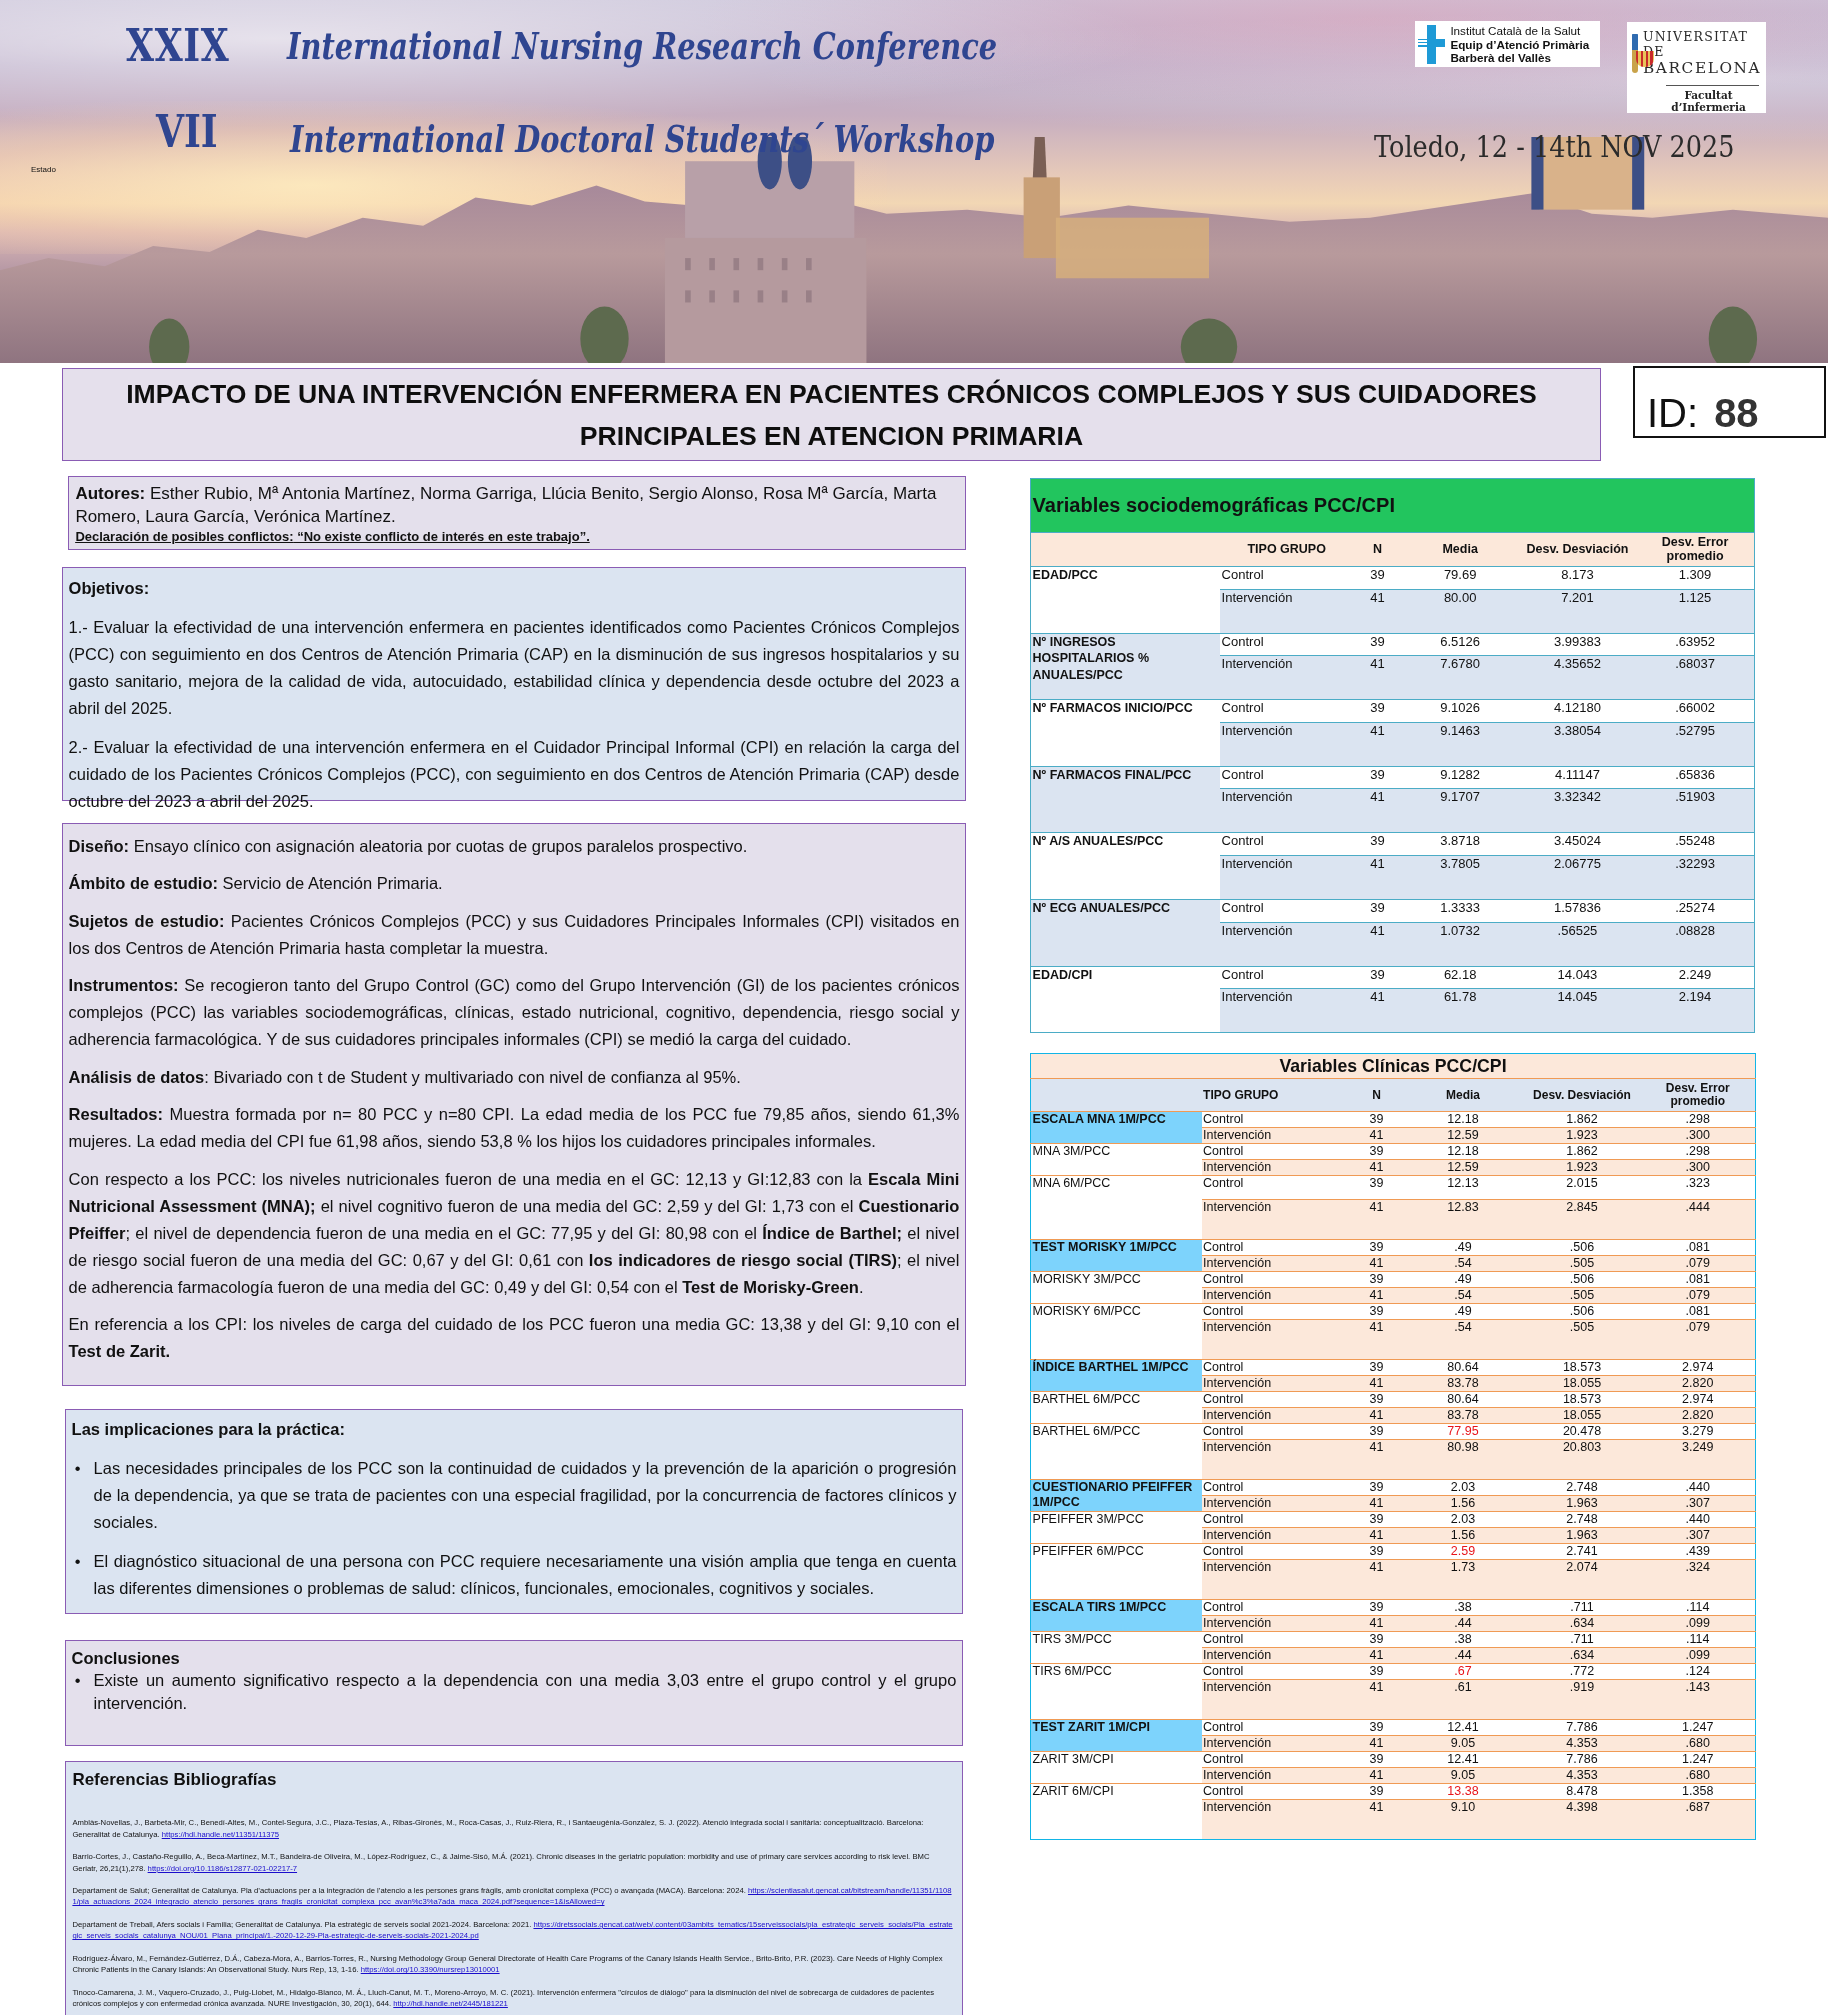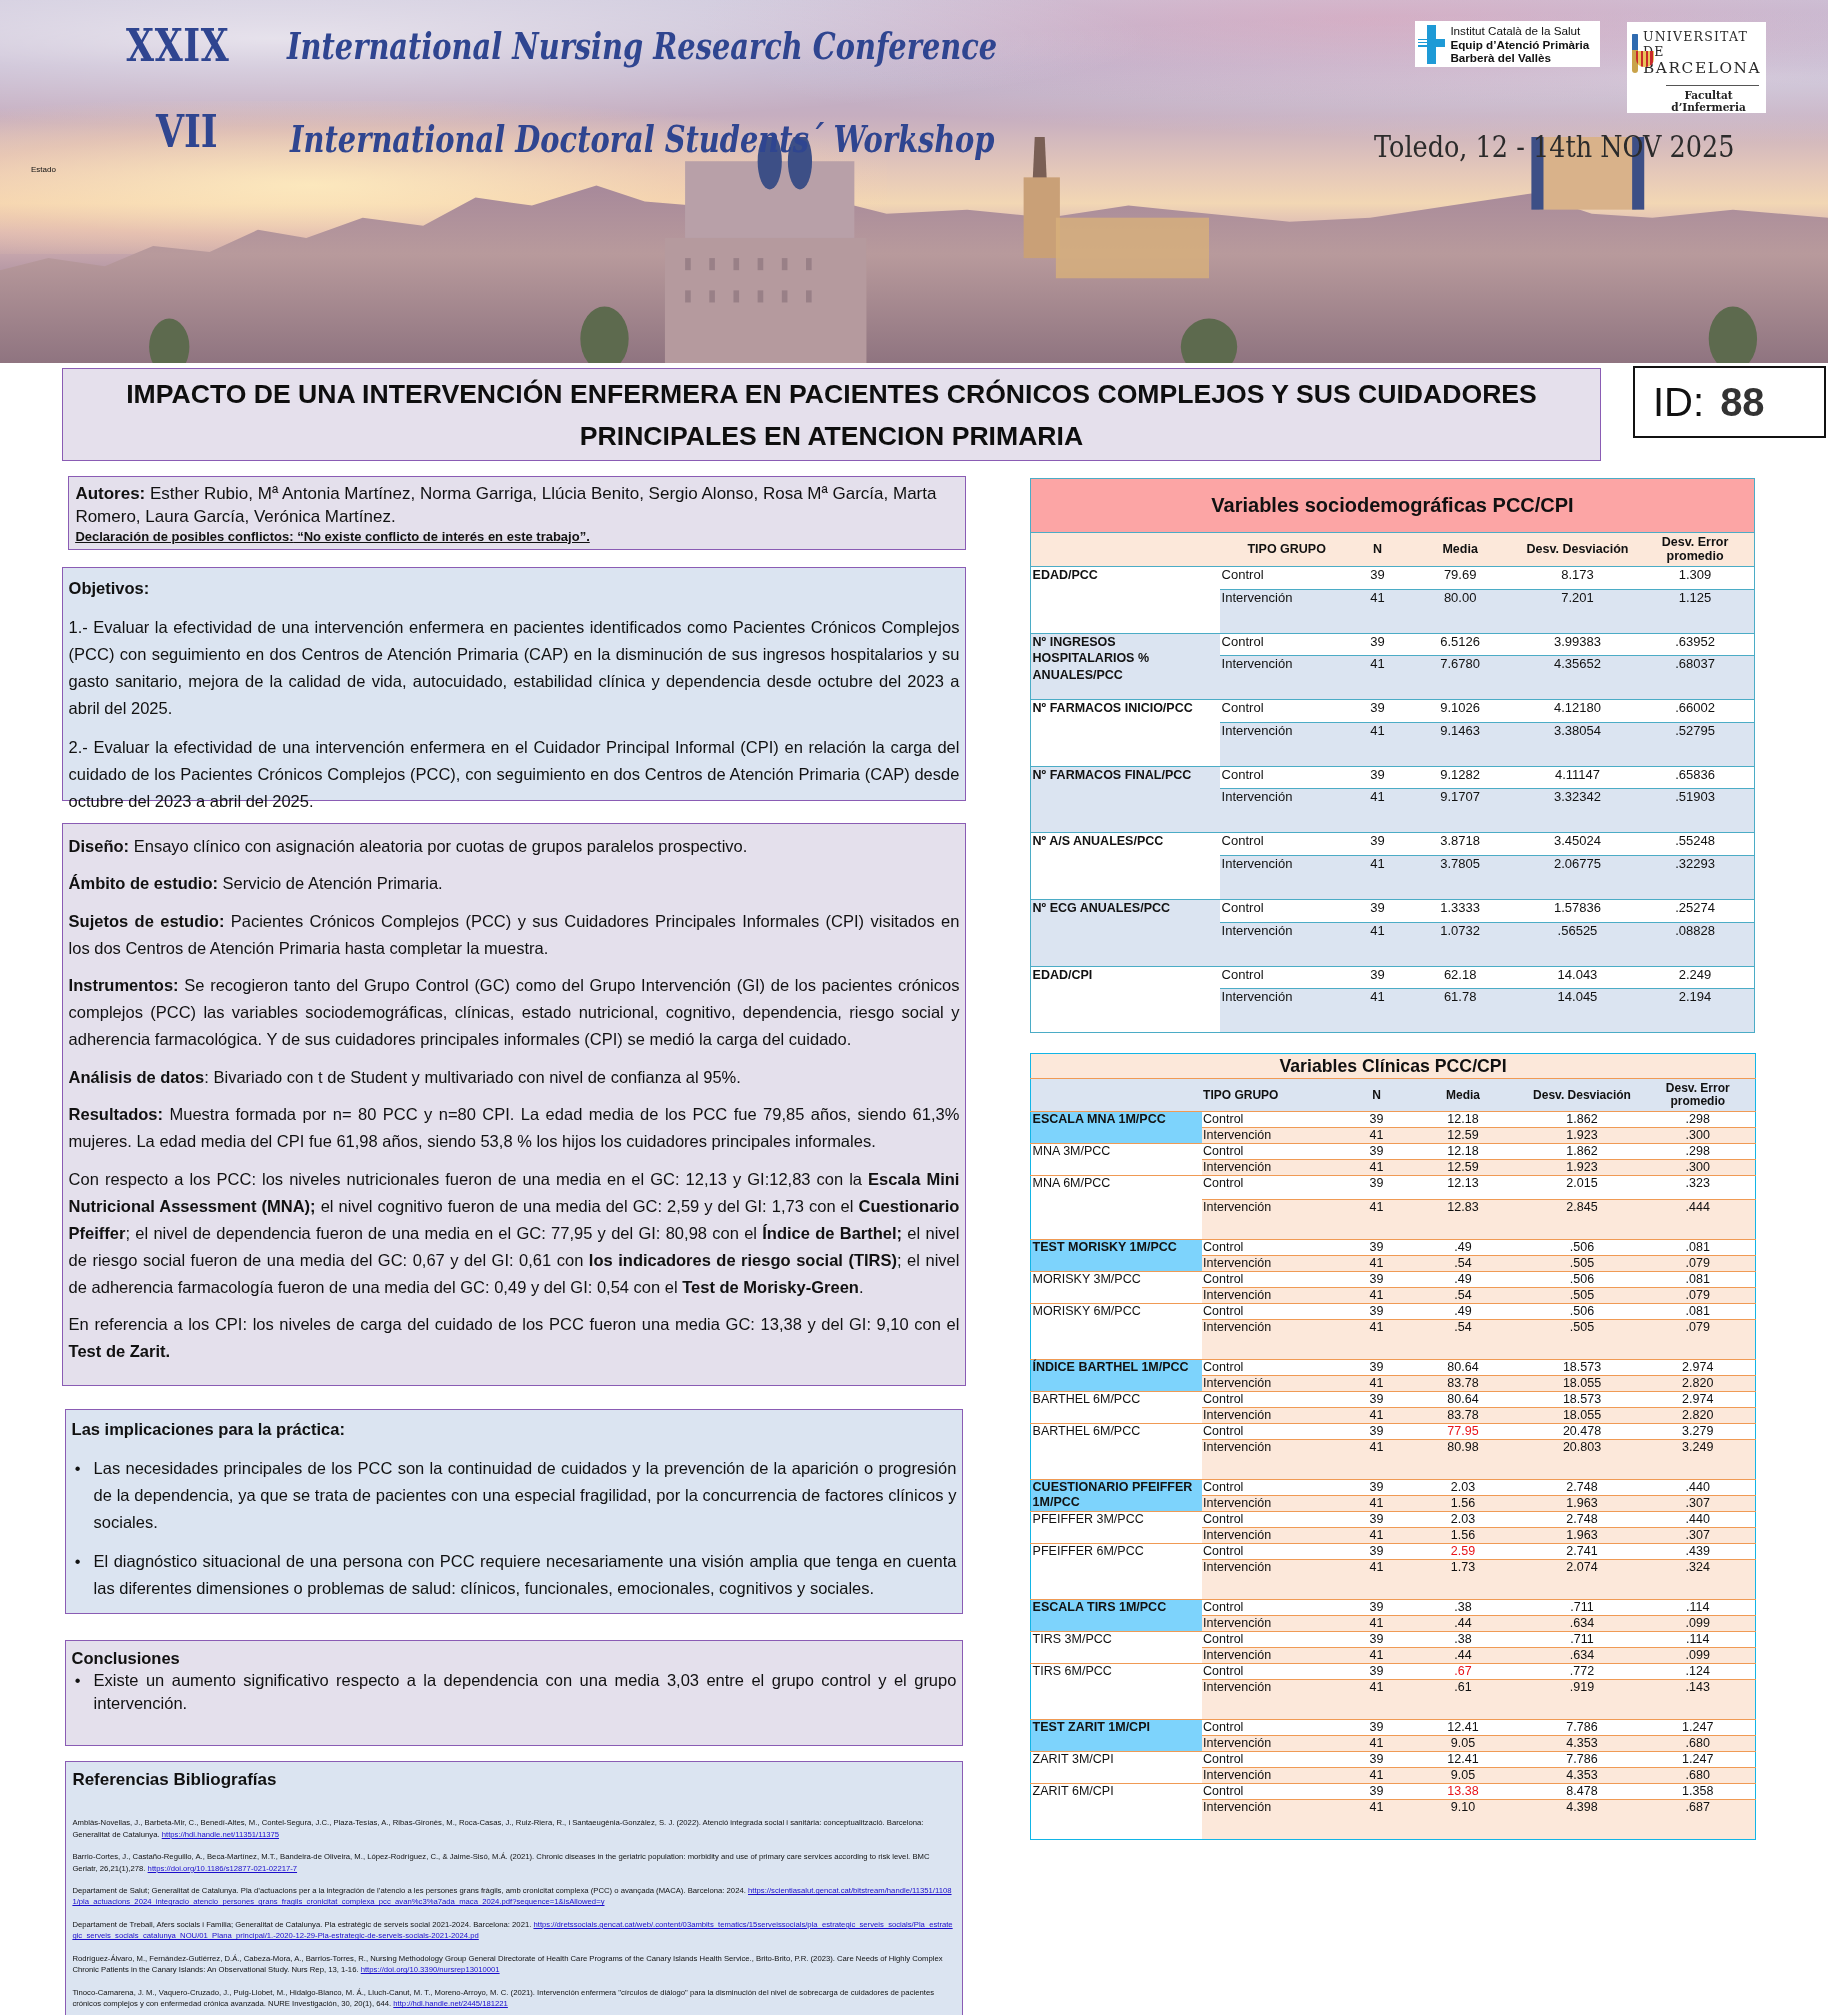--- a/index.html
+++ b/index.html
@@ -57,21 +57,21 @@
 
   
   .title-box {
     position: absolute; left: 62px; top: 368px; width: 1539px; height: 93px;
     background: #e5e0ec; border: 1.2px solid #8a5cb4;
     display: flex; align-items: center; justify-content: center; text-align: center;
     font-weight: bold; font-size: 26.6px; line-height: 42px; color: #0e0e0e; padding: 0 16px;
   }
   .id-box {
     position: absolute; left: 1633px; top: 366px; width: 193px; height: 72px;
-    border: 2px solid #111; background: #fff; display: flex; align-items: center; padding-left: 18px;
+    border: 2px solid #111; background: #fff; display: flex; align-items: flex-end; padding-left: 12px;
     font-size: 40px; color: #111;
   }
   .id-box .id-val { font-weight: bold; margin-left: 16px; color: #333; }
 
   
   .box { position: absolute; border: 1.2px solid #8a5cb4; font-size: 16.5px; line-height: 27px; color: #111; }
   .box b { font-weight: bold; }
   .lav { background: #e4e0ec; }
   .blu { background: #dbe4f1; }
   .just { text-align: justify; }
@@ -99,21 +99,21 @@
   .refs .ref a { color: #1a0dcc; text-decoration: underline; word-break: break-all; }
 
   
   .tbl { position: absolute; border-collapse: collapse; table-layout: fixed; font-size: 13px; color: #111; }
   .tbl td, .tbl th { padding: 0 1.6px; vertical-align: top; }
   .tbl .c-tipo { text-align: left; }
   .tbl .num { text-align: center; }
 
   
   .socio { left: 1030px; top: 478px; width: 725px; border: 1.2px solid #4bacc6; }
-  .socio .title-row td { background: #fca5a5; height: 54px; text-align: center; vertical-align: middle; font-size: 20px; font-weight: bold; border-bottom: 1.2px solid #4bacc6; }
+  .socio .title-row td { background: #22c55e; height: 54px; text-align: left; vertical-align: middle; font-size: 20px; font-weight: bold; border-bottom: 1.2px solid #4bacc6; }
   .socio .head-row td { background: #fce8da; height: 34px; vertical-align: middle; font-weight: bold; font-size: 12.5px; text-align: center; line-height: 13.7px; }
   .socio .var { font-weight: bold; font-size: 12.5px; line-height: 13.7px; }
   .socio tr.r td { height: 16.5px; line-height: 16.5px; border-top: 1.2px solid #4bacc6; }
   .socio tr.r2 td.cell { background: #dbe4f1; height: 44px; }
   .socio tr.r1 td.cell { background: #fff; }
   .socio td.var.shade { background: #dbe4f1; }
 
   
   .clin { left: 1030px; top: 1053px; width: 725px; border: 1.2px solid #12b5e6; }
   .clin .title-row td { background: #fce8da; height: 25px; text-align: center; vertical-align: middle; font-size: 17.7px; font-weight: bold; border-bottom: 1.2px solid #f09a54; }

